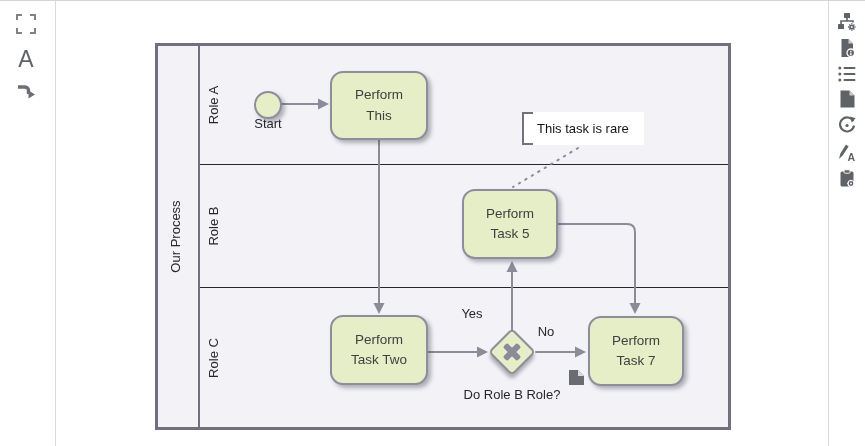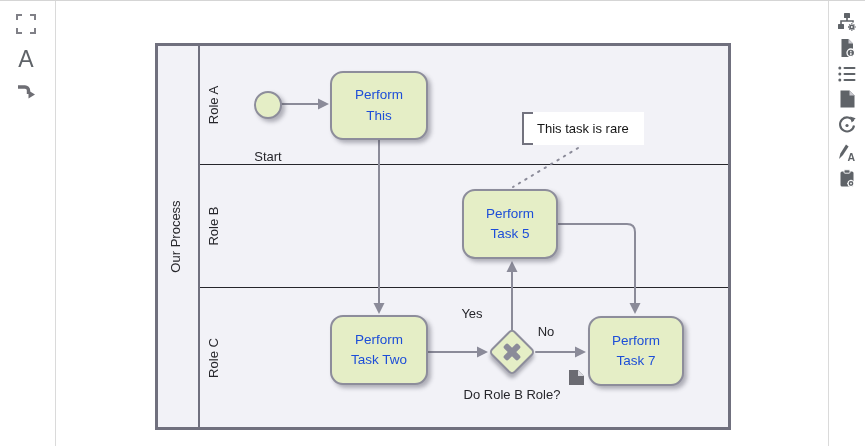--- a/index.html
+++ b/index.html
@@ -25,34 +25,34 @@
   .rot{transform:rotate(-90deg);}
   .pool-label{left:76px;top:228px;width:200px;height:17px;}
   .lane-label{width:120px;height:16px;left:154px;}
   .lane-a{top:97px;} .lane-b{top:218px;} .lane-c{top:350px;}
 
   .edges{position:absolute;left:0;top:0;width:865px;height:446px;pointer-events:none;}
 
   .shape{position:absolute;background:#e5eec6;border:2px solid #8d8d9b;box-sizing:border-box;
          box-shadow:3px 3px 4px rgba(60,60,75,.38);}
   .task{border-radius:13px;display:flex;flex-direction:column;align-items:center;justify-content:center;
-        font-size:13.5px;color:#1d4ed8;line-height:1.5;cursor:pointer;}
+        font-size:13.5px;color:#404040;line-height:1.5;cursor:pointer;}
   .task span{display:block;}
   .task-1{left:330px;top:71px;width:98px;height:69px;}
   .task-2{left:330px;top:315px;width:98px;height:70px;}
   .task-3{left:462px;top:189px;width:96px;height:70px;}
   .task-4{left:588px;top:316px;width:96px;height:70px;}
   .start-event{left:254px;top:91px;width:28px;height:28px;border-radius:50%;cursor:pointer;}
   .gateway{left:495px;top:335px;width:34px;height:34px;border-radius:5px;transform:rotate(45deg);cursor:pointer;}
   .gw-bar{position:absolute;background:#8b8b99;border-radius:2px;}
   .gw-bar.h{left:5px;top:12px;width:20px;height:6px;}
   .gw-bar.v{left:12px;top:5px;width:6px;height:20px;}
 
   .edge-label{position:absolute;font-size:13px;color:#26262b;text-align:center;}
-  .start-label{left:241px;top:149px;width:54px;}
+  .start-label{left:241px;top:116px;width:54px;}
   .gateway-label{left:452px;top:387px;width:120px;}
   .yes-label{left:452px;top:306px;width:40px;}
   .no-label{left:526px;top:324px;width:40px;}
 
   .annotation{position:absolute;left:522px;top:112px;width:122px;height:33px;background:#ffffff;cursor:pointer;}
   .bracket{position:absolute;left:0;top:0;width:11px;height:100%;box-sizing:border-box;
            border-left:2px solid #72727e;border-top:2px solid #72727e;border-bottom:2px solid #72727e;}
   .ann-text{position:absolute;left:15px;top:0;height:100%;display:flex;align-items:center;
             font-size:13px;color:#141414;white-space:nowrap;}
 

